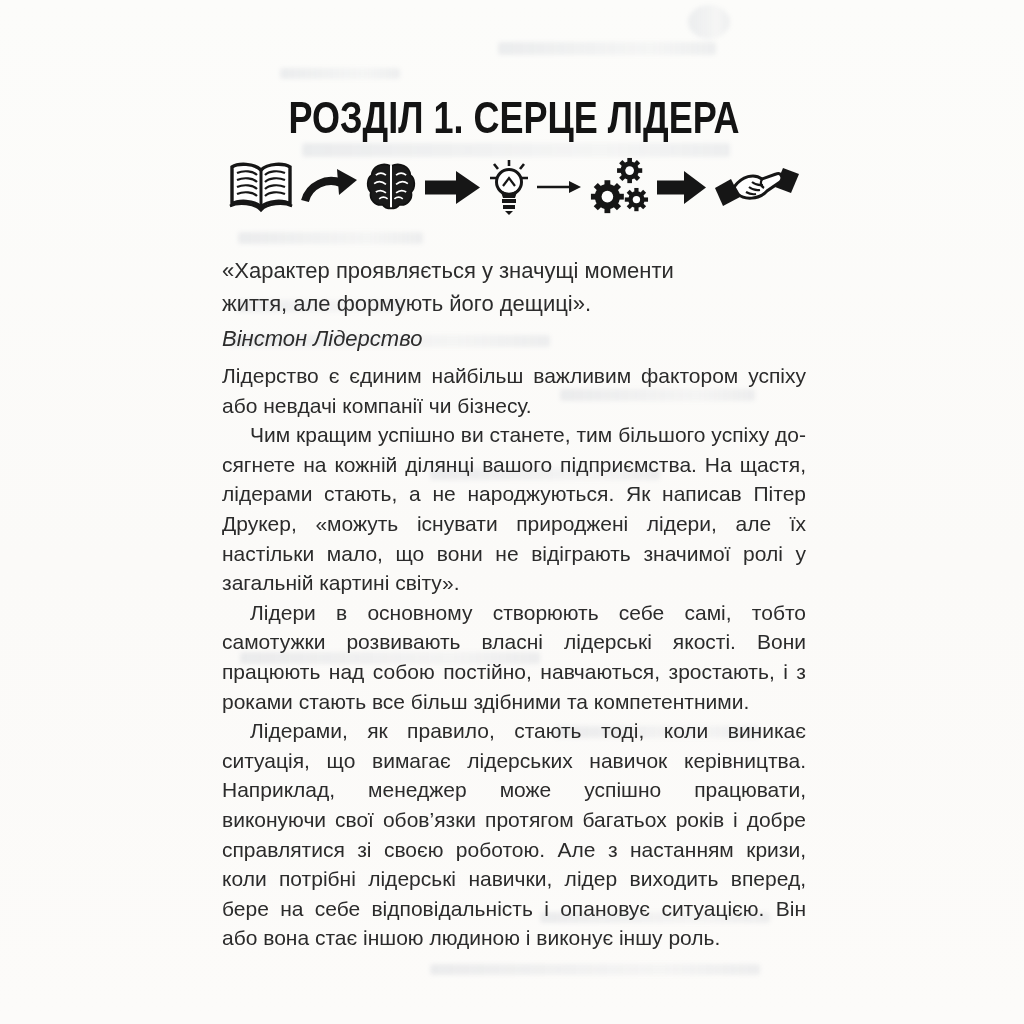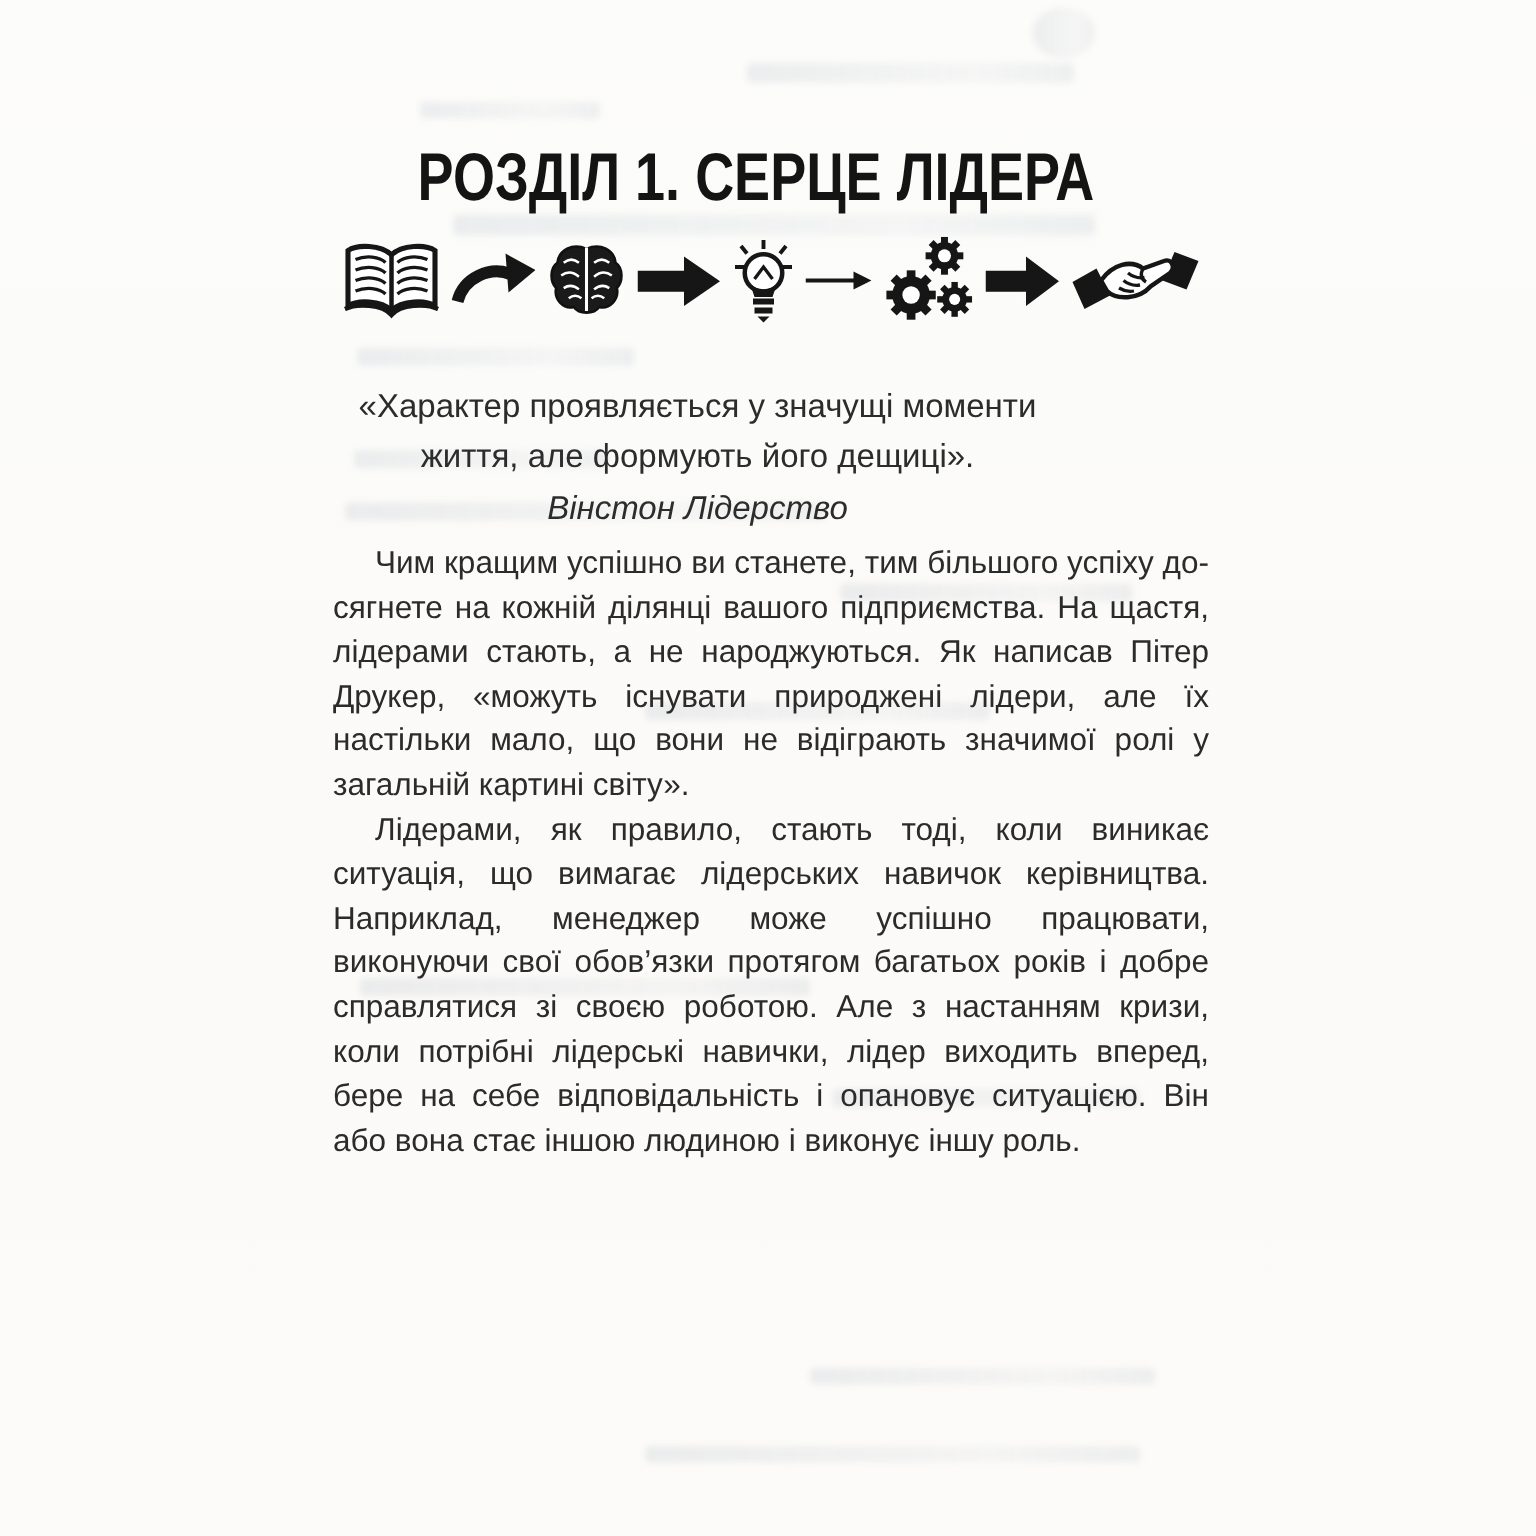--- a/index.html
+++ b/index.html
@@ -16,37 +16,37 @@
   
   .ghost {
     position:absolute;
     background:linear-gradient(90deg, rgba(96,110,140,0.10), rgba(96,110,140,0.045) 70%, rgba(96,110,140,0.09));
     filter:blur(2px); border-radius:3px; pointer-events:none;
   }
   .ghost.round { border-radius:50%; }
 
   .chapter-title {
     position:absolute; top:92px; left:222px; width:584px;
-    text-align:left; color:#141414;
+    text-align:center; color:#141414;
     font-size:45px; font-weight:700; letter-spacing:0px;
     white-space:nowrap;
   }
   .chapter-title .squeeze {
     display:inline-block; transform:scaleX(0.80); transform-origin:center;
   }
 
   .icon-row {
     position:absolute; top:156px; left:222px; width:584px; height:62px;
     display:flex; align-items:center; justify-content:center; gap:7px;
   }
   .icon-row svg { display:block; }
 
   .epigraph {
     position:absolute; top:254px; left:222px; width:486px;
-    text-align:center; color:#2c2c2c;
+    text-align:left; color:#2c2c2c;
     font-size:22px; line-height:33px;
   }
   .epigraph .attribution {
     font-style:italic; margin-top:2px;
   }
 
   .body-text {
     position:absolute; top:361px; left:222px; width:584px;
     color:#2b2b2b; font-size:21px; line-height:29.6px;
     text-align:justify;
@@ -191,17 +191,19 @@
       </svg>
     </span>
   </div>
 
   <div class="epigraph">
     <p class="quote">«Характер проявляється у значущі моменти життя, але формують його дещиці».</p>
     <p class="attribution">Вінстон Лідерство</p>
   </div>
 
   <div class="body-text">
+    <p class="first">Лідерство є єдиним найбільш важливим фактором успіху або невдачі компанії чи бізнесу.</p>
     <p>Чим кращим успішно ви станете, тим більшого успіху до­сягнете на кожній ділянці вашого підприємства. На щастя, лідерами стають, а не народжуються. Як написав Пітер Дру­кер, «можуть існувати природжені лідери, але їх настільки мало, що вони не відіграють значимої ролі у загальній кар­тині світу».</p>
+    <p>Лідери в основному створюють себе самі, тобто самотуж­ки розвивають власні лідерські якості. Вони працюють над собою постійно, навчаються, зростають, і з роками стають все більш здібними та компетентними.</p>
     <p>Лідерами, як правило, стають тоді, коли виникає ситуація, що вимагає лідерських навичок керівництва. Наприклад, ме­неджер може успішно працювати, виконуючи свої обов’язки протягом багатьох років і добре справлятися зі своєю ро­ботою. Але з настанням кризи, коли потрібні лідерські нави­чки, лідер виходить вперед, бере на себе відповідальність і опановує ситуацією. Він або вона стає іншою людиною і ви­конує іншу роль.</p>
   </div>
 
 </div>
 
 </body></html>

